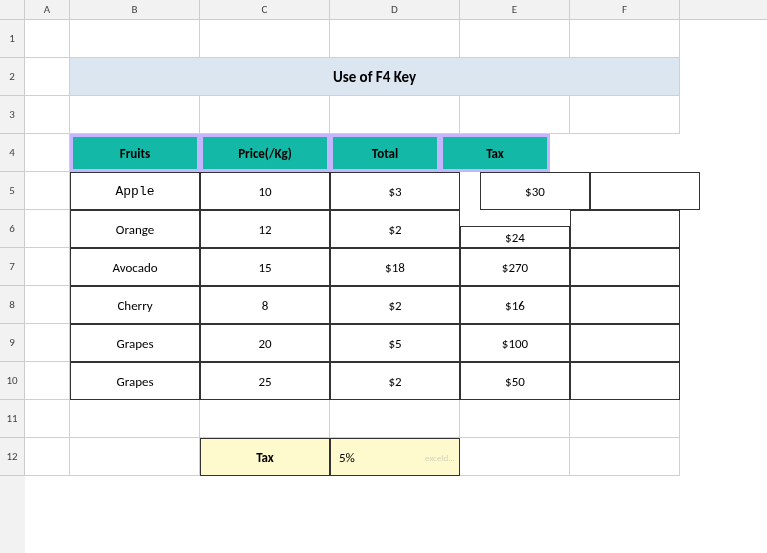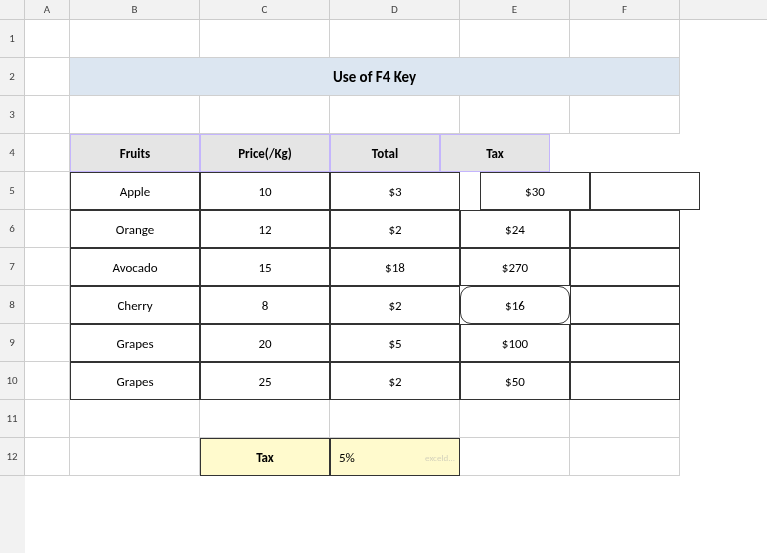--- a/index.html
+++ b/index.html
@@ -94,22 +94,22 @@
     
     .title-cell {
       background: #dce6f1;
       font-weight: bold;
       font-size: 15px;
     }
 
     
     .header-cell {
       font-weight: bold;
-      border: 1px solid #c4b5fd;
-      background: #e5e5e5;
+      border: 3px solid #c4b5fd;
+      background: #14b8a6;
     }
 
     
     .data-cell {
       border: 1px solid #333;
     }
 
     
     .tax-label-cell {
       font-weight: bold;
@@ -195,21 +195,21 @@
         <div class="cell header-cell" style="width:110px;height:38px;">
           <span>Total</span>
         </div>
         <div class="cell header-cell" style="width:110px;height:38px;">
           <span>Tax</span>
         </div>
       </div>
 
       <div class="grid-row">
         <div class="cell" style="width:45px;height:38px;"></div>
-        <div class="cell data-cell" style="width:130px;height:38px;">
+        <div class="cell data-cell" style="width:130px;height:38px;font-family:Liberation Mono, monospace;">
           <span>Apple</span>
         </div>
         <div class="cell data-cell" style="width:130px;height:38px;">
           <span>10</span>
         </div>
         <div class="cell data-cell" style="width:130px;height:38px;">
           <span>$3</span>
         </div>
         <div class="cell data-cell" style="width:110px;height:38px;margin-left:20px;">
           <span>$30</span>
@@ -221,21 +221,21 @@
         <div class="cell" style="width:45px;height:38px;"></div>
         <div class="cell data-cell" style="width:130px;height:38px;">
           <span>Orange</span>
         </div>
         <div class="cell data-cell" style="width:130px;height:38px;">
           <span>12</span>
         </div>
         <div class="cell data-cell" style="width:130px;height:38px;">
           <span>$2</span>
         </div>
-        <div class="cell data-cell" style="width:110px;height:38px;">
+        <div class="cell data-cell" style="width:110px;height:22px;">
           <span>$24</span>
         </div>
         <div class="cell data-cell" style="width:110px;height:38px;"></div>
       </div>
 
       <div class="grid-row">
         <div class="cell" style="width:45px;height:38px;"></div>
         <div class="cell data-cell" style="width:130px;height:38px;">
           <span>Avocado</span>
         </div>
@@ -255,21 +255,21 @@
         <div class="cell" style="width:45px;height:38px;"></div>
         <div class="cell data-cell" style="width:130px;height:38px;">
           <span>Cherry</span>
         </div>
         <div class="cell data-cell" style="width:130px;height:38px;">
           <span>8</span>
         </div>
         <div class="cell data-cell" style="width:130px;height:38px;">
           <span>$2</span>
         </div>
-        <div class="cell data-cell" style="width:110px;height:38px;border-radius:11px;">
+        <div class="cell data-cell" style="width:110px;height:38px;">
           <span>$16</span>
         </div>
         <div class="cell data-cell" style="width:110px;height:38px;"></div>
       </div>
 
       <div class="grid-row">
         <div class="cell" style="width:45px;height:38px;"></div>
         <div class="cell data-cell" style="width:130px;height:38px;">
           <span>Grapes</span>
         </div>

